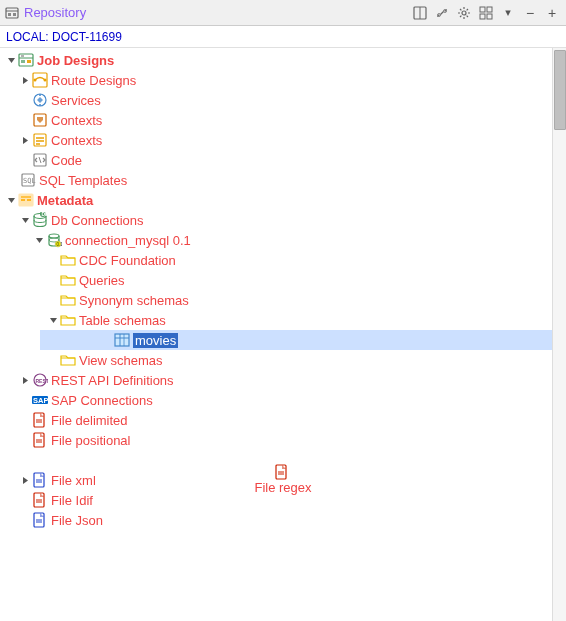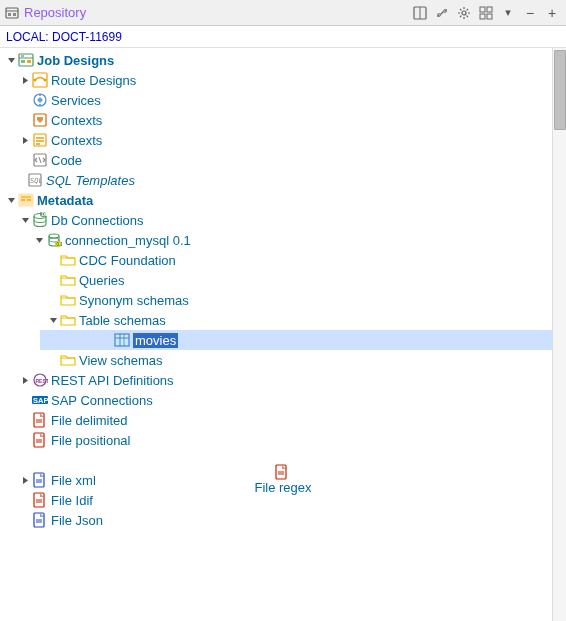--- a/index.html
+++ b/index.html
@@ -118,21 +118,21 @@
       height: 16px;
       display: inline-flex;
       align-items: center;
       justify-content: center;
       margin-right: 3px;
       flex-shrink: 0;
       font-size: 12px;
     }
     .item-label {
       font-size: 13px;
-      color: #0369a1;
+      color: #ef4444;
     }
     .item-label.bold { font-weight: bold; }
     .item-label.highlighted {
       background: #316ac5;
       color: #fff;
       padding: 0 2px;
     }
 
     
     .svg-icon { width:16px; height:16px; }
@@ -281,21 +281,21 @@
         <span class="item-icon">
           <svg class="svg-icon" viewBox="0 0 16 16">
             <rect x="2" y="2" width="12" height="12" rx="1" fill="none" stroke="#888" stroke-width="1.2"></rect>
             <path d="M5 6 L3 8 L5 10" stroke="#888" stroke-width="1.2" fill="none"></path>
             <path d="M11 6 L13 8 L11 10" stroke="#888" stroke-width="1.2" fill="none"></path>
             <line x1="7" y1="5" x2="9" y2="11" stroke="#888" stroke-width="1"></line>
           </svg>
         </span>
         <span class="item-label">Code</span>
       </div>
-      <div class="tree-item" style="padding-left: 13px; font-style: italic;">
+      <div class="tree-item" style="padding-left: 6px;">
         <span class="expand-icon" style="width: 14px;"></span>
         <span class="item-icon">
           <svg class="svg-icon" viewBox="0 0 16 16">
             <rect x="2" y="2" width="12" height="12" rx="1" fill="none" stroke="#888" stroke-width="1.2"></rect>
             <text x="3" y="11" font-size="7" fill="#888" font-family="monospace">SQL</text>
           </svg>
         </span>
         <span class="item-label">SQL Templates</span>
       </div>
       <div class="tree-item" style="padding-left: 4px;">

